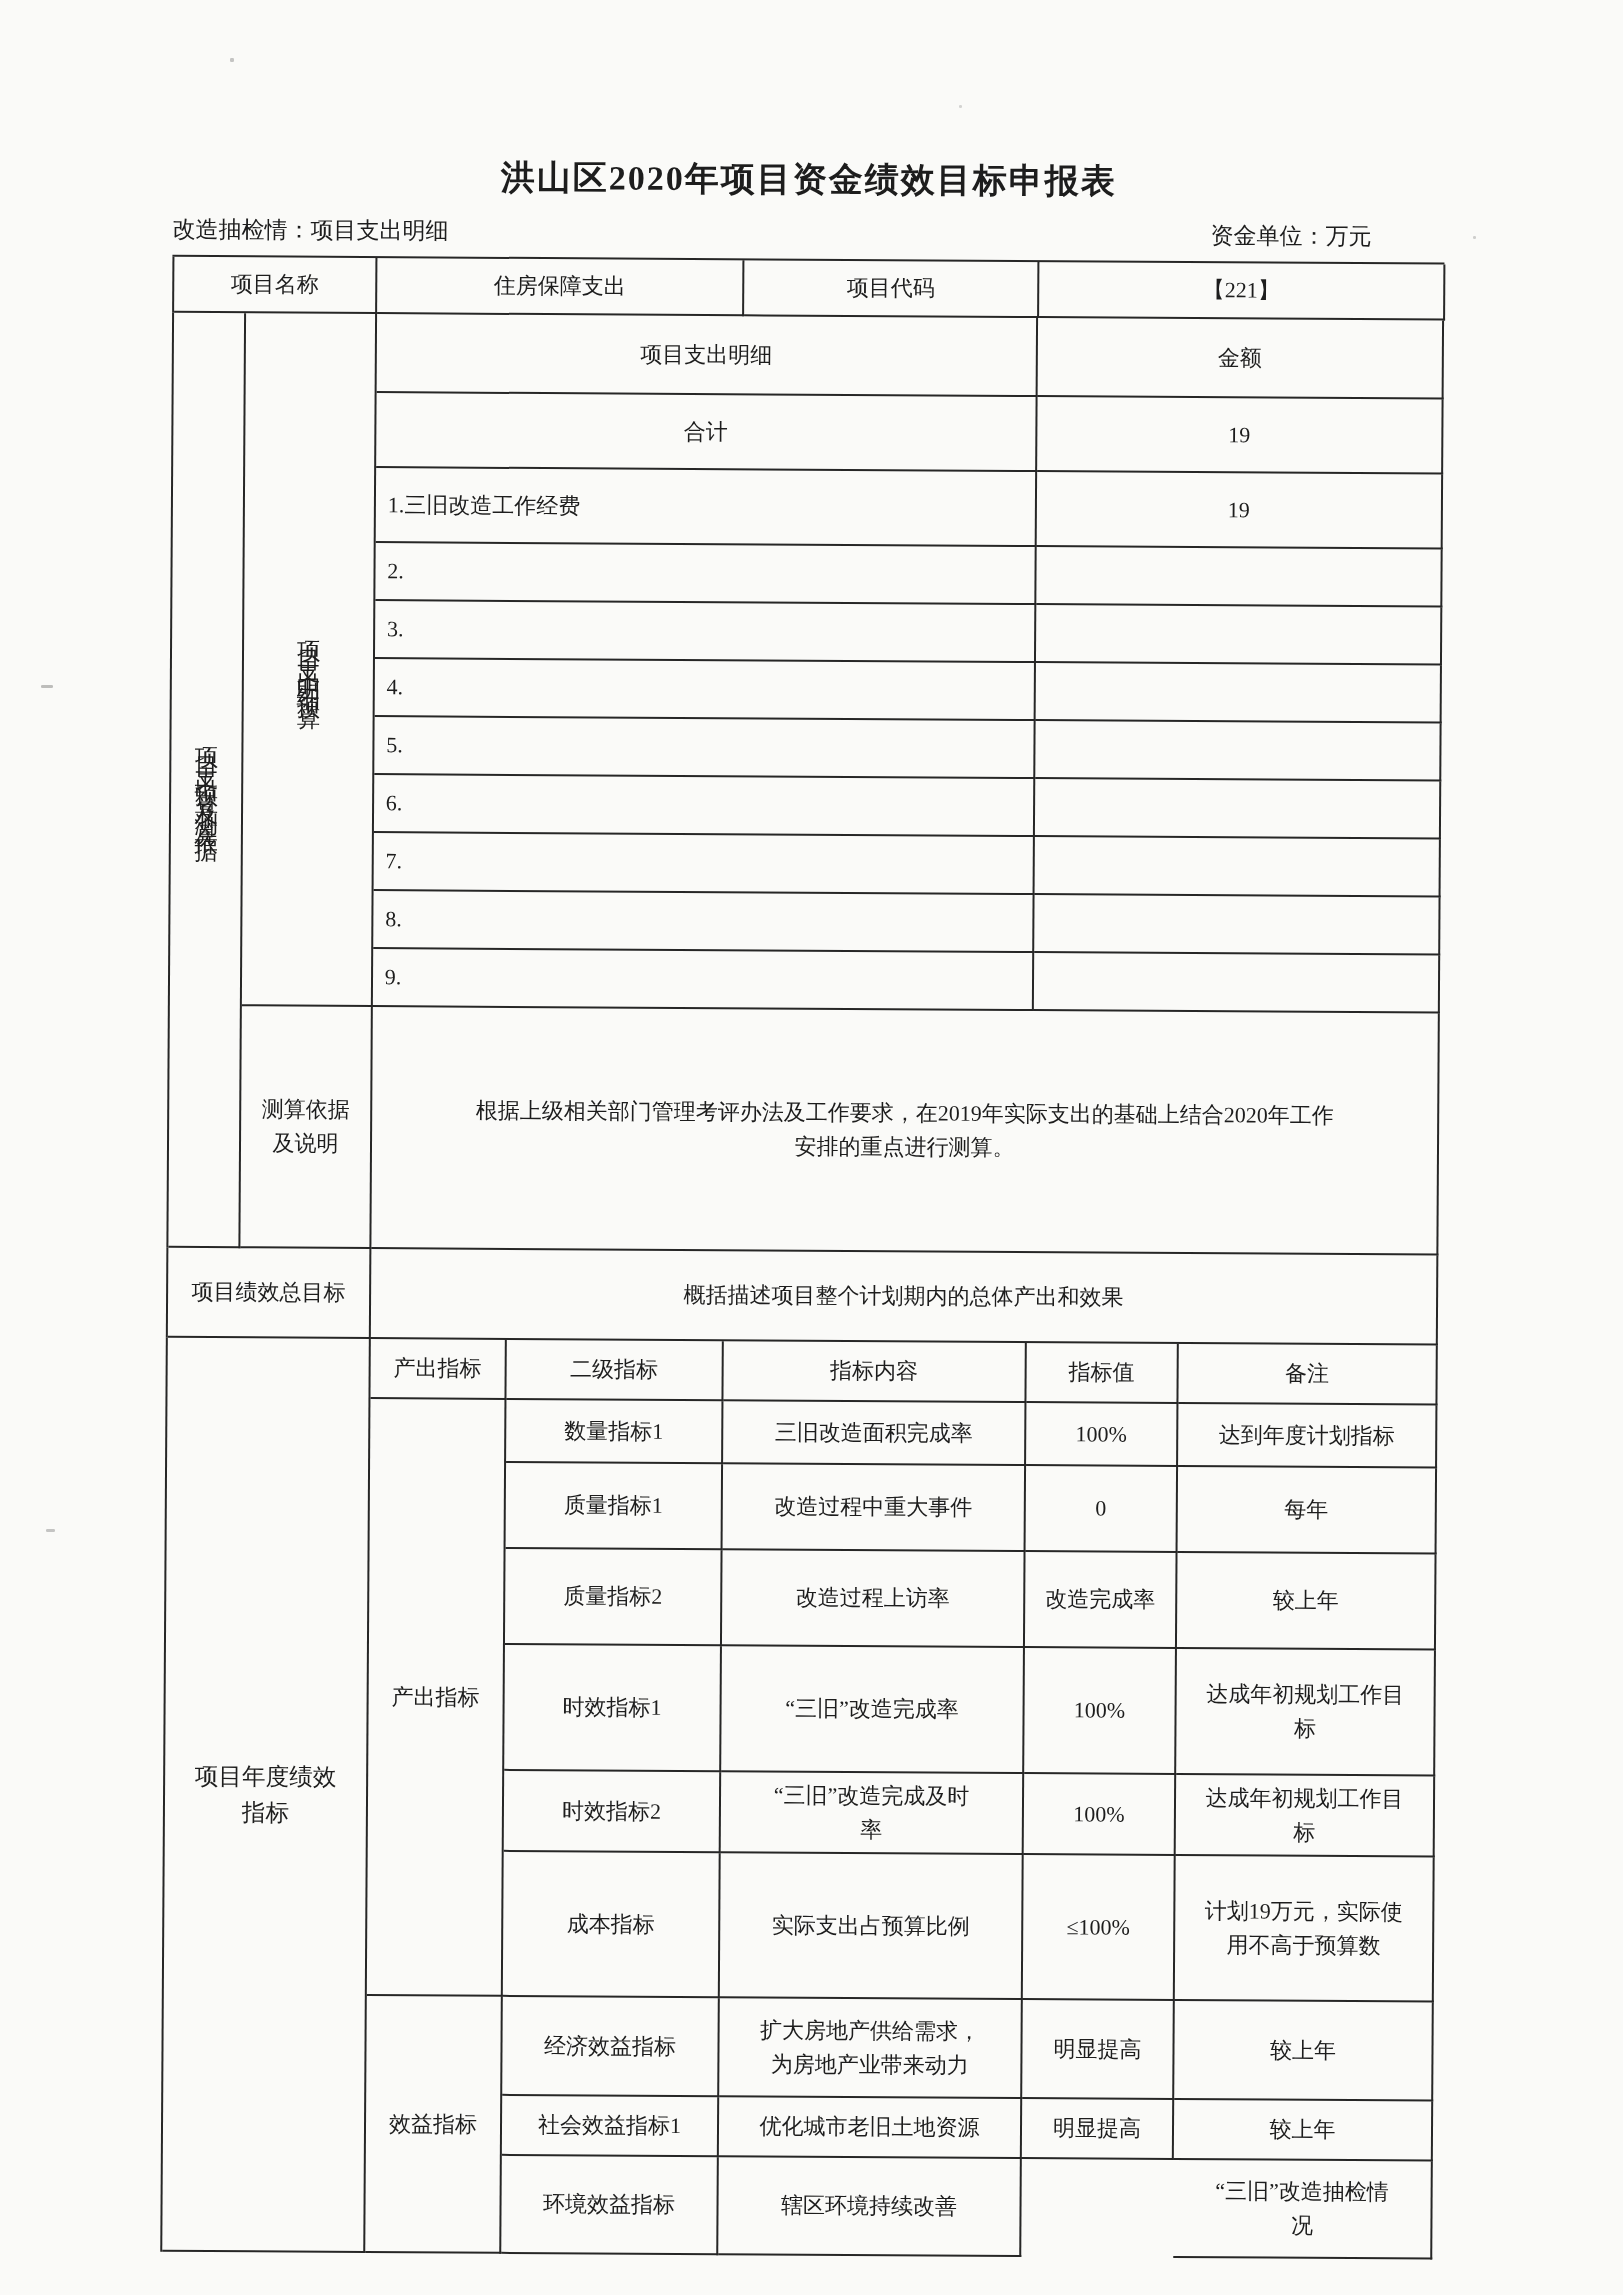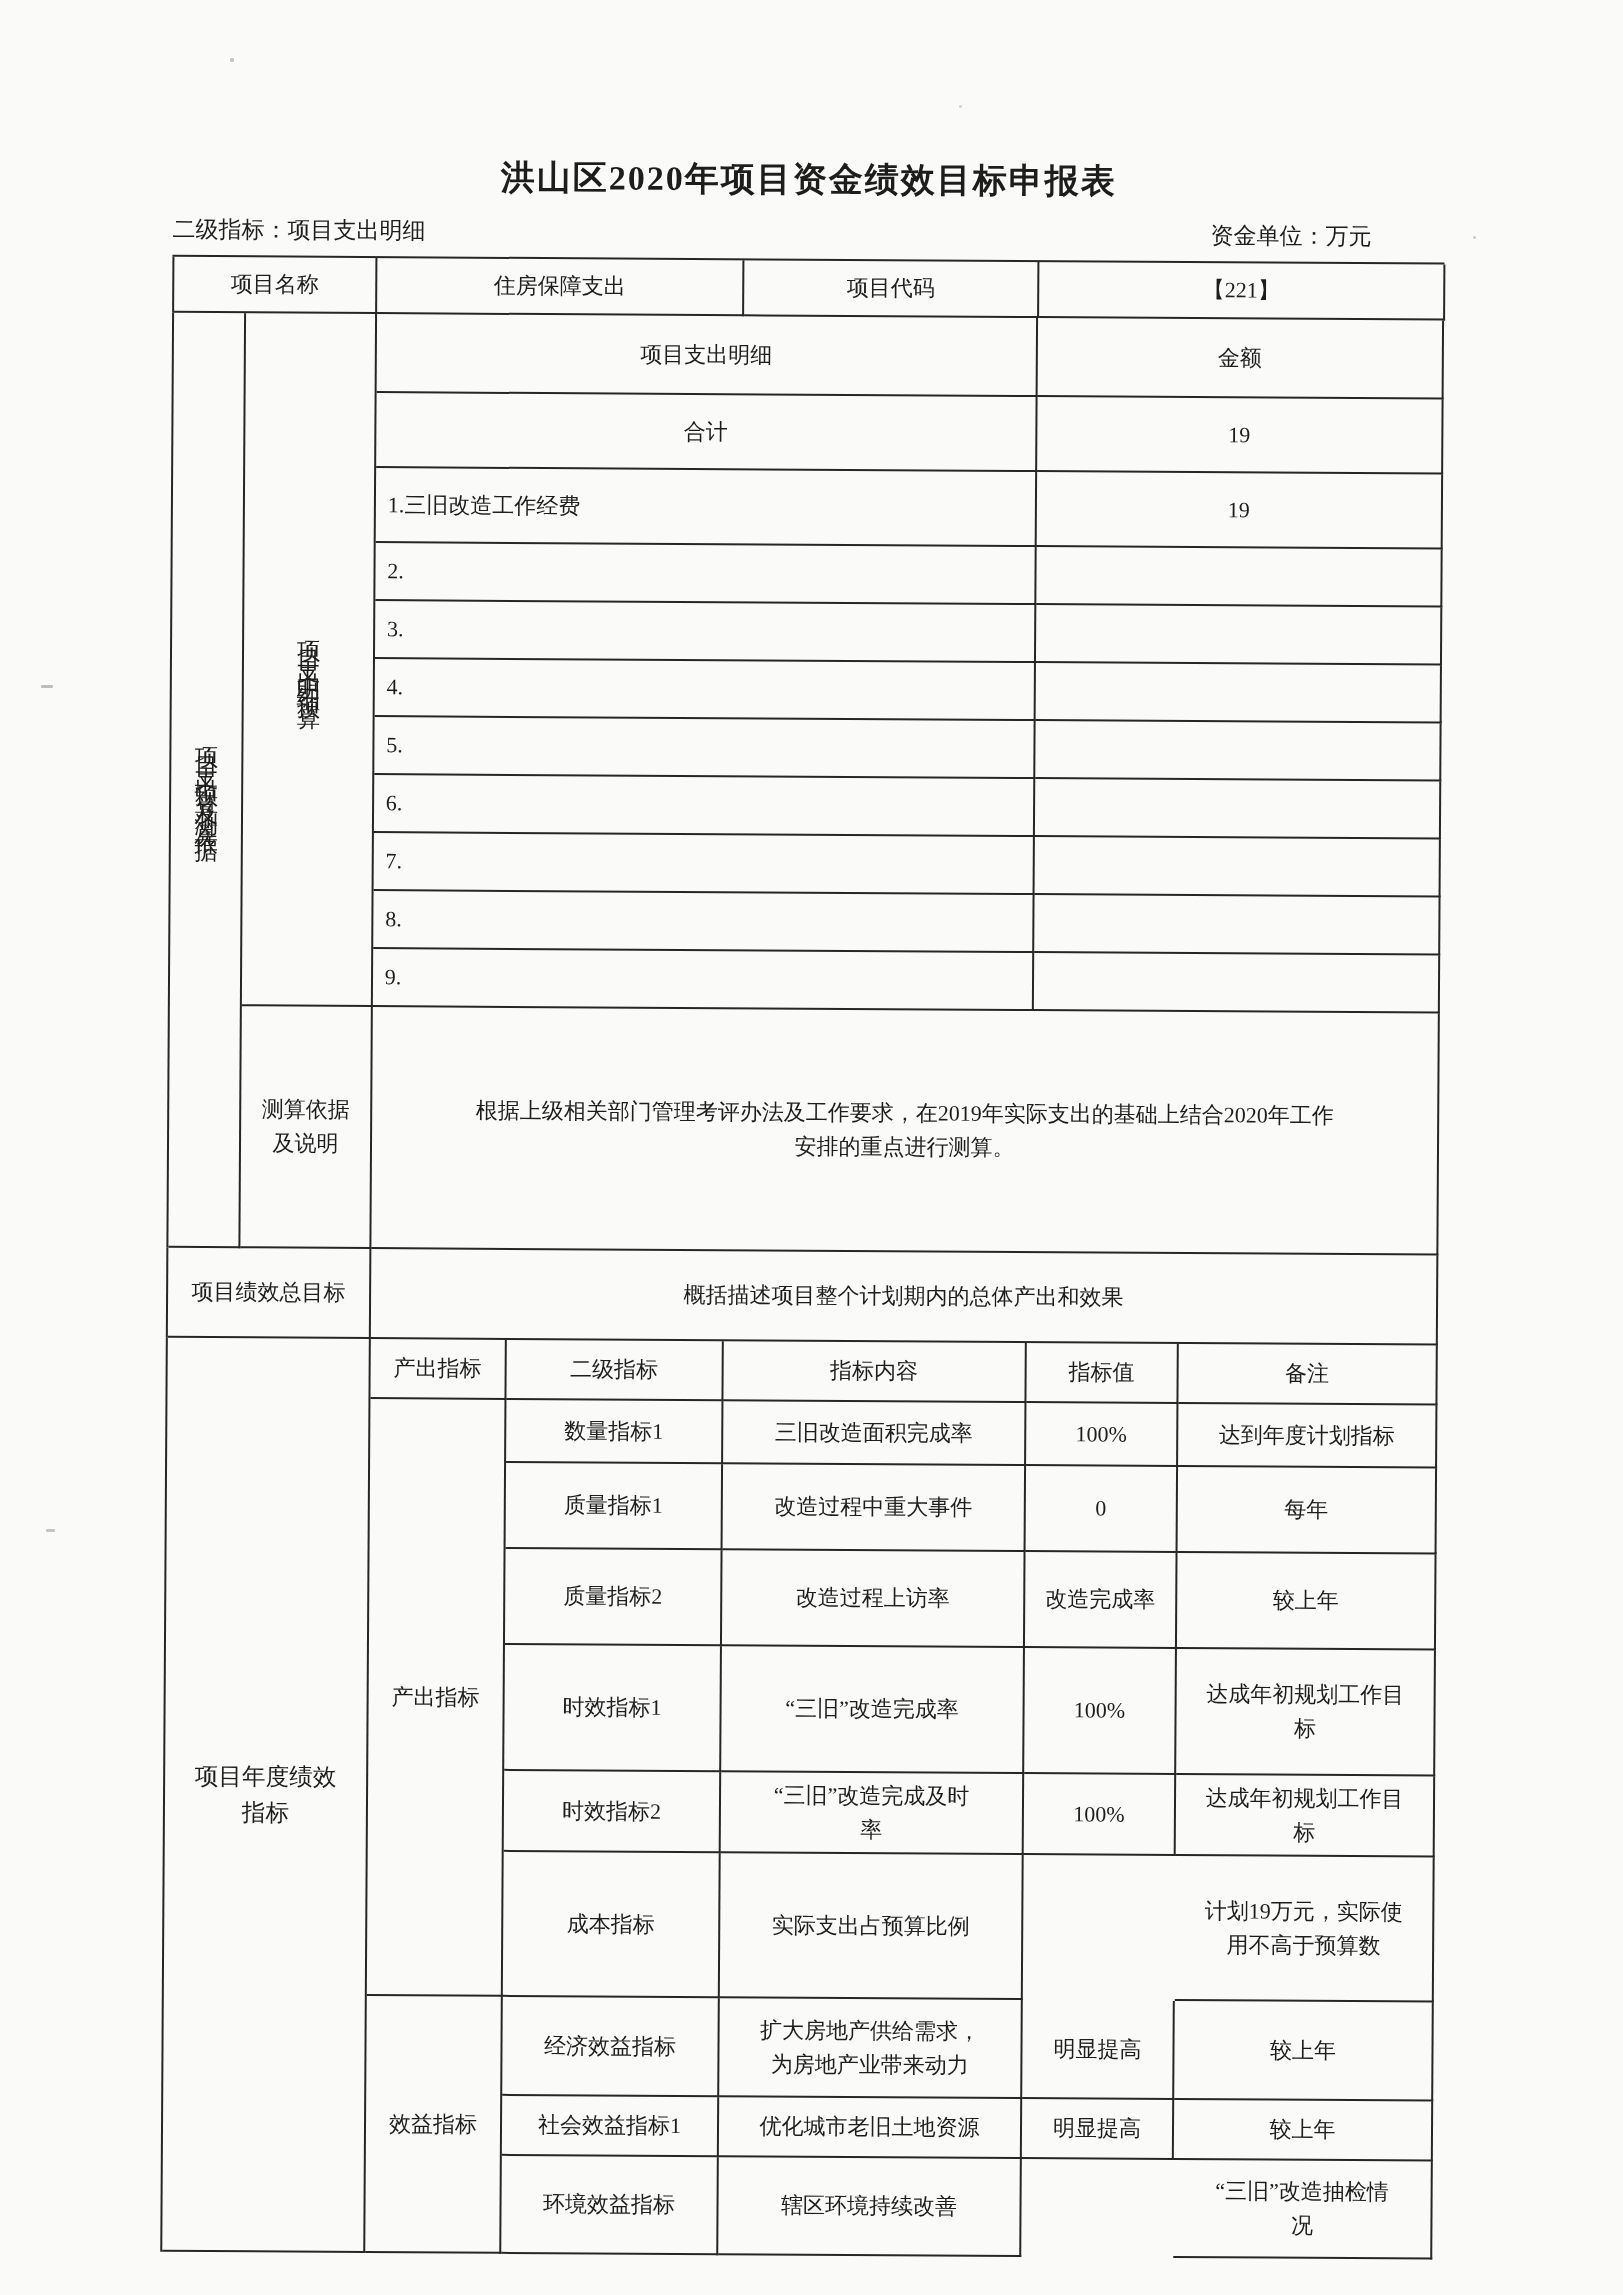--- a/index.html
+++ b/index.html
@@ -55,21 +55,21 @@
 <body>
 
 <div class="page">
   <div class="rot">
     <div class="inner">
 
       <h1 class="title">洪山区2020年项目资金绩效目标申报表</h1>
 
       <div class="meta">
         <div class="meta-left">
-          <span>二级指标：</span><span>项目支出明细</span>
+          <span>改造抽检情：</span><span>项目支出明细</span>
         </div>
         <div class="meta-right">
           <span>资金单位：</span><span>万元</span>
         </div>
       </div>
 
       <div class="tbl">
 
         <div class="sec secA">
           <div class="cell">项目名称</div>
@@ -162,20 +162,21 @@
 
           <div class="cell pre" style="grid-area:6/3">时效指标2</div>
           <div class="cell pre" style="grid-area:6/4">“三旧”改造完成及时
 率</div>
           <div class="cell pre" style="grid-area:6/5">100%</div>
           <div class="cell pre" style="grid-area:6/6">达成年初规划工作目
 标</div>
 
           <div class="cell pre" style="grid-area:7/3">成本指标</div>
           <div class="cell pre" style="grid-area:7/4">实际支出占预算比例</div>
+          <div class="cell pre" style="grid-area:7/5">≤100%</div>
           <div class="cell pre" style="grid-area:7/6">计划19万元，实际使
 用不高于预算数</div>
 
           <div class="cell pre" style="grid-area:8/3">经济效益指标</div>
           <div class="cell pre" style="grid-area:8/4">扩大房地产供给需求，
 为房地产业带来动力</div>
           <div class="cell pre" style="grid-area:8/5">明显提高</div>
           <div class="cell pre" style="grid-area:8/6">较上年</div>
 
           <div class="cell pre" style="grid-area:9/3">社会效益指标1</div>

